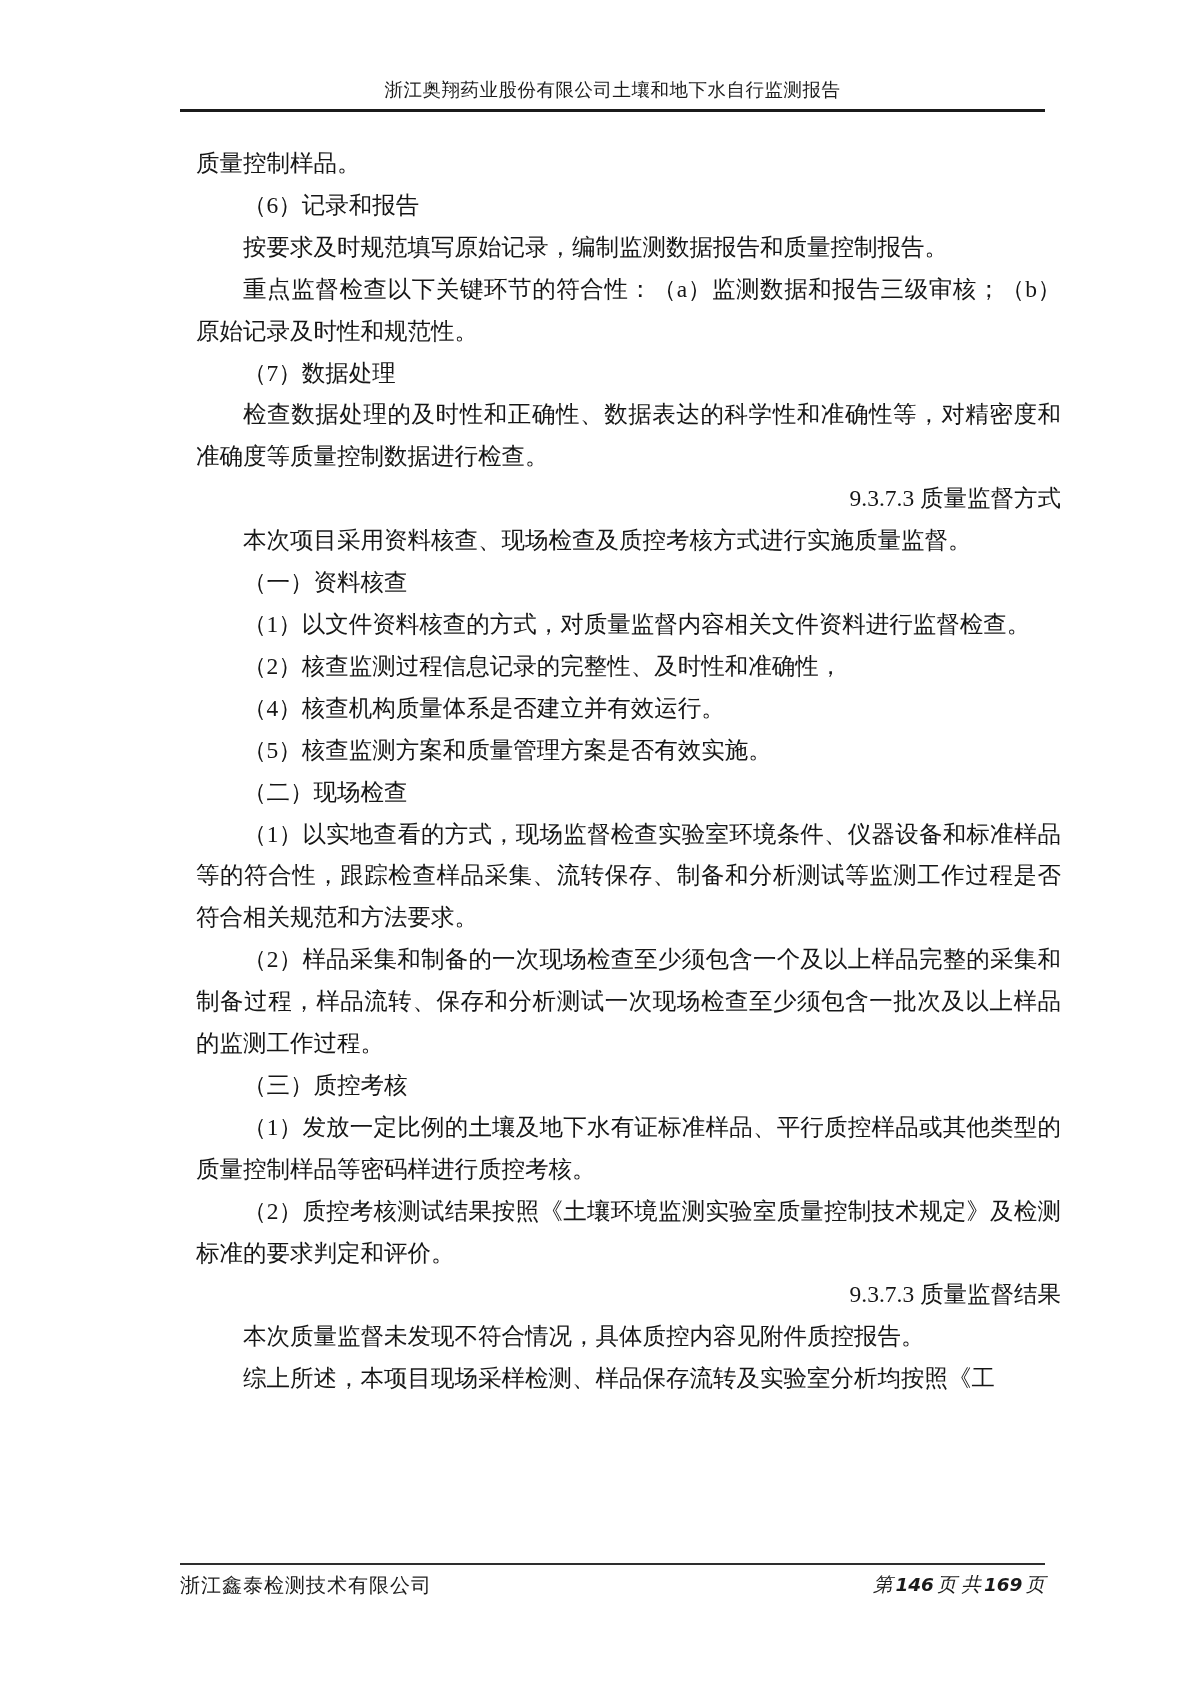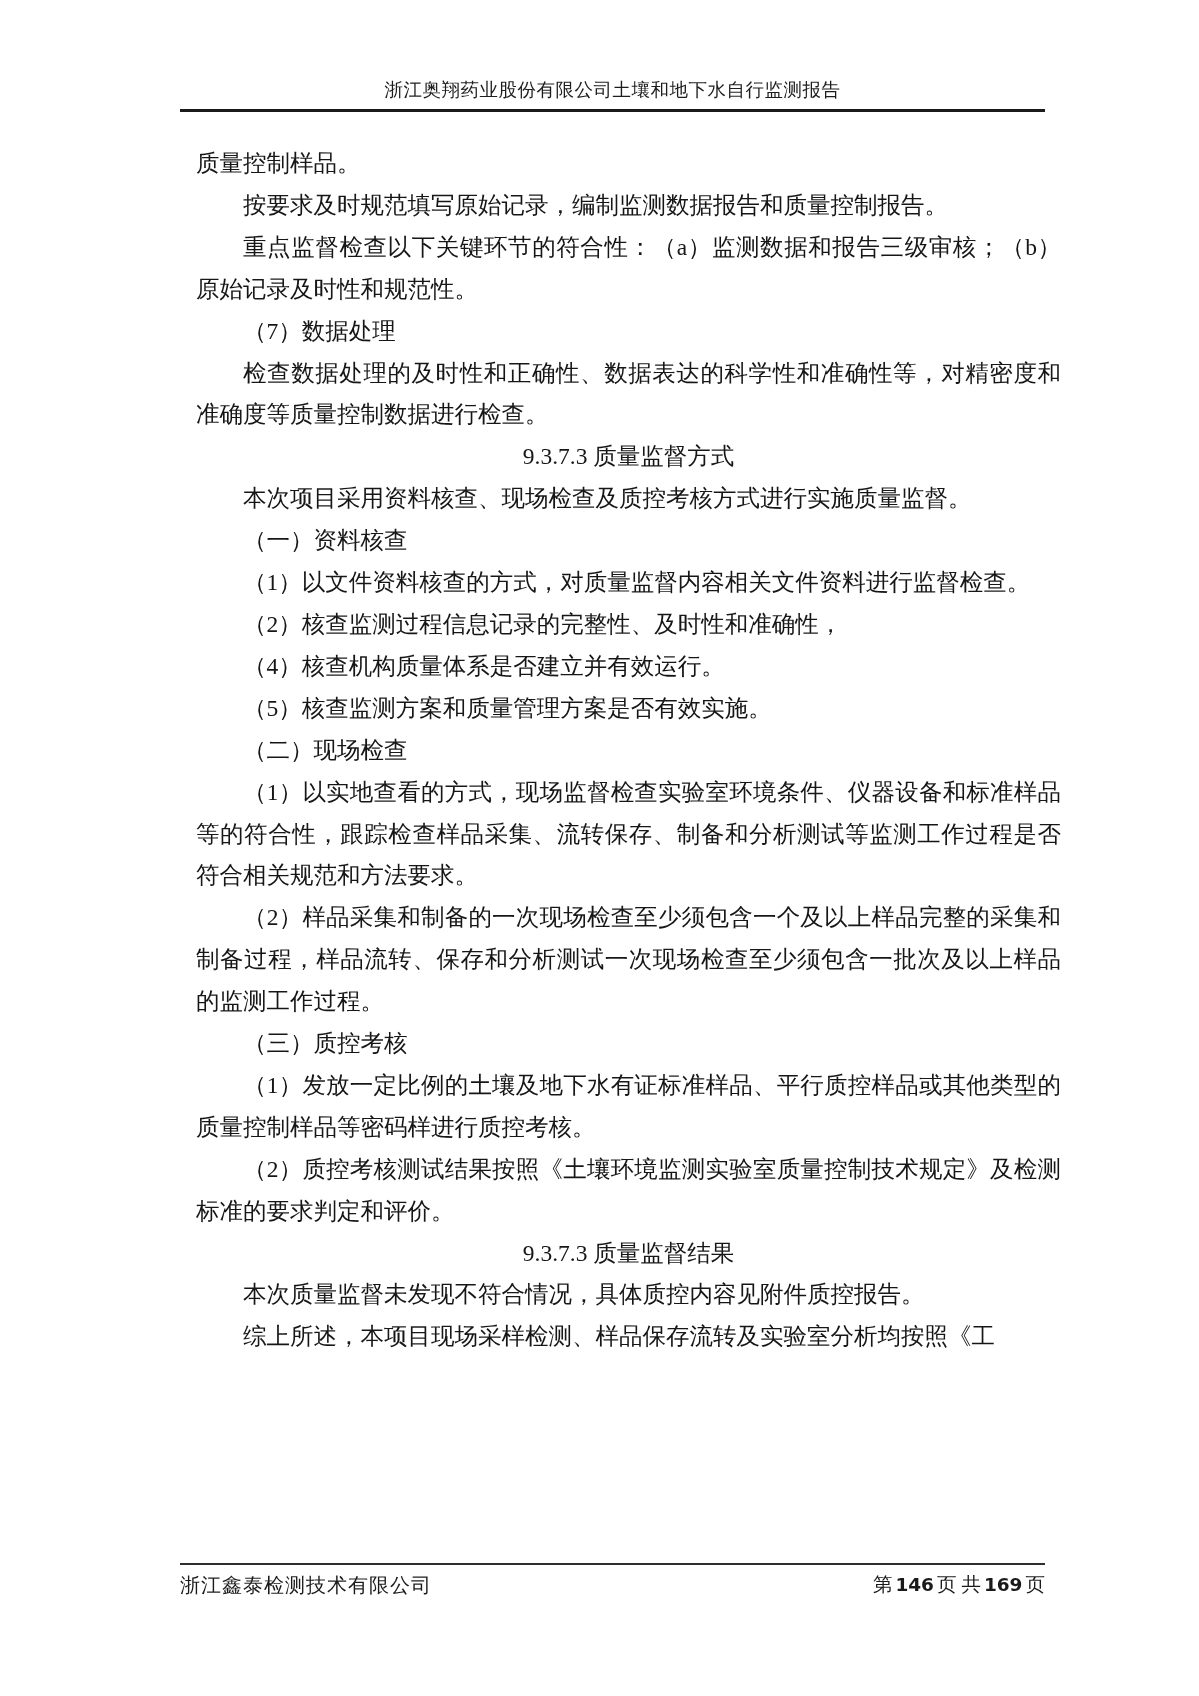--- a/index.html
+++ b/index.html
@@ -50,21 +50,21 @@
     line-height: 41.9px;
     color: #161616;
   }
   .para {
     margin: 0;
     text-align: justify;
     text-justify: inter-ideograph;
   }
   .para.indent { text-indent: 2em; }
   .para.flush   { text-indent: 0; }
-  .para.heading { text-indent: 0; text-align: center; }
+  .para.heading { text-indent: 0; text-align: right; }
   
   .footer {
     position: absolute;
     top: 1563px;
     left: 180px;
     width: 865px;
   }
   .footer-rule {
     height: 0;
     border-top: 2px solid #2e2e2e;
@@ -79,40 +79,42 @@
     font-size: 20px;
     line-height: 26px;
     color: #1a1a1a;
     letter-spacing: 1px;
   }
   .footer-page {
     font-size: 19.5px;
     line-height: 26px;
     color: #1a1a1a;
     white-space: nowrap;
+    font-style: italic;
   }
   .footer-page .num {
     font-family: "DejaVu Sans", "Liberation Sans", sans-serif;
     font-weight: bold;
     font-size: 18.5px;
     padding: 0 3px;
   }
 </style>
 </head>
 <body>
 
 <div class="page">
 
   <div class="header">
     <div class="header-title">浙江奥翔药业股份有限公司土壤和地下水自行监测报告</div>
     <div class="header-rule"></div>
   </div>
 
   <div class="doc-body">
       <div class="para flush">质量控制样品。</div>
+      <div class="para indent">（6）记录和报告</div>
       <div class="para indent">按要求及时规范填写原始记录，编制监测数据报告和质量控制报告。</div>
       <div class="para indent">重点监督检查以下关键环节的符合性：（a）监测数据和报告三级审核；（b）原始记录及时性和规范性。</div>
       <div class="para indent">（7）数据处理</div>
       <div class="para indent">检查数据处理的及时性和正确性、数据表达的科学性和准确性等，对精密度和准确度等质量控制数据进行检查。</div>
       <div class="para heading">9.3.7.3 质量监督方式</div>
       <div class="para indent">本次项目采用资料核查、现场检查及质控考核方式进行实施质量监督。</div>
       <div class="para indent">（一）资料核查</div>
       <div class="para indent">（1）以文件资料核查的方式，对质量监督内容相关文件资料进行监督检查。</div>
       <div class="para indent">（2）核查监测过程信息记录的完整性、及时性和准确性，</div>
       <div class="para indent">（4）核查机构质量体系是否建立并有效运行。</div>

